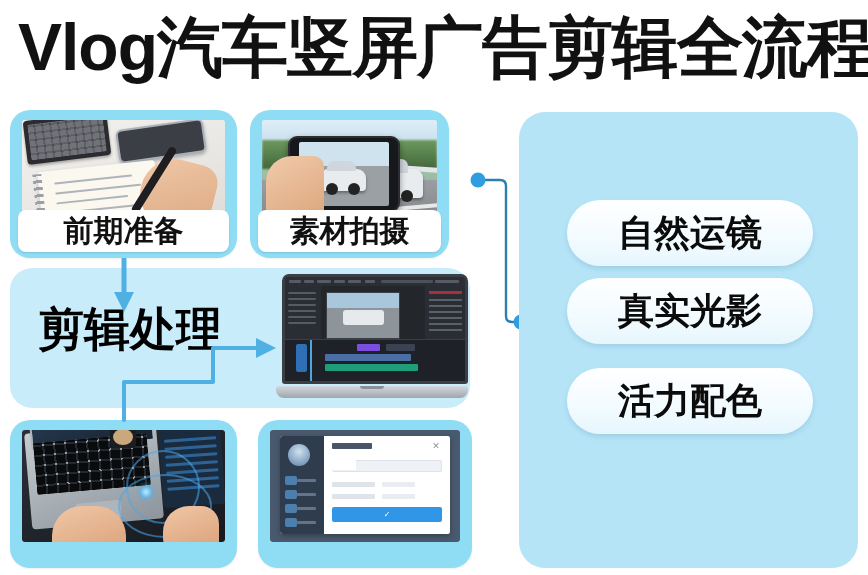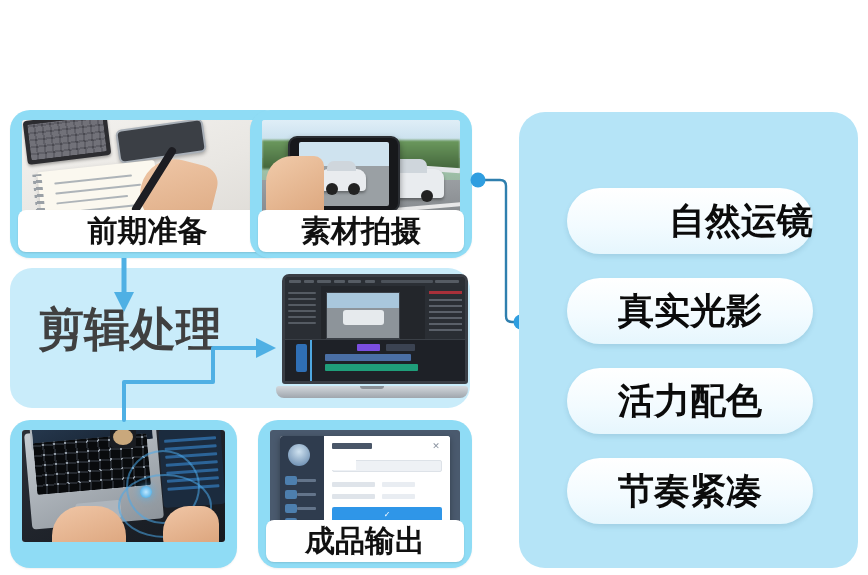--- a/index.html
+++ b/index.html
@@ -39,21 +39,21 @@
     letter-spacing:0px;white-space:nowrap;
   }
 
   
   .editpanel{
     position:absolute;left:10px;top:268px;right:0;
     width:460px;height:140px;background:#c9ecfa;border-radius:22px;
   }
   .edit-title{
     position:absolute;left:28px;top:38px;
-    font-size:46px;font-weight:bold;color:#404040;line-height:1;white-space:nowrap;
+    font-size:46px;font-weight:bold;color:#000000;line-height:1;white-space:nowrap;
   }
 
   
   .rightpanel{
     position:absolute;left:519px;top:112px;width:339px;height:456px;
     background:#b5e4f7;border-radius:26px;
   }
   .right-title{
     position:absolute;left:0;right:0;top:20px;text-align:center;
     font-size:34px;font-weight:bold;color:#111;line-height:1;white-space:nowrap;
@@ -183,42 +183,43 @@
   .p4 .rw{position:absolute;left:6%;height:5px;background:#dfe4ea;border-radius:1px;}
   .p4 .btn{position:absolute;left:6%;right:6%;bottom:12%;height:15px;background:#2f96e8;border-radius:2px;
            display:flex;align-items:center;justify-content:center;}
   .p4 .btn s{color:#fff;font-size:8px;text-decoration:none;font-weight:bold;}
 </style>
 </head>
 <body>
 
 <div class="stage">
 
-
-  <div class="card" style="left:10px;top:110px;width:227px;height:148px;padding-left:48px;">
+  <div class="title">Vlog汽车竖屏广告剪辑全流程</div>
+
+  <div class="card" style="left:10px;top:110px;width:227px;height:148px;">
     <div class="photo">
       <div class="art p1">
         <div class="kbd"></div>
         <div class="phone"></div>
         <div class="note">
           <div class="ln" style="top:12px;width:78px;"></div>
           <div class="ln" style="top:22px;width:86px;"></div>
           <div class="ln" style="top:32px;width:72px;"></div>
           <div class="ln" style="top:42px;width:80px;"></div>
         </div>
         <div class="hand"></div>
         <div class="pen"></div>
       </div>
     </div>
     <div class="labelbox">
       <span>前期准备</span>
     </div>
   </div>
 
-  <div class="card" style="left:250px;top:110px;width:222px;height:148px;text-decoration:underline;">
+  <div class="card" style="left:250px;top:110px;width:199px;height:148px;text-decoration:underline;">
     <div class="photo">
       <div class="art p2">
         <div class="sky"></div>
         <div class="trees"></div>
         <div class="road"></div>
         <div class="lane"></div>
         <div class="rail"></div>
         <div class="car" style="left:52%;top:44%;width:40%;height:26%;">
           <div class="w" style="left:14%;"></div>
             <div class="w" style="right:14%;"></div>
@@ -339,23 +340,20 @@
             <div class="rw" style="top:46px;left:46%;width:26%;background:#e9edf2;"></div>
             <div class="rw" style="top:58px;width:34%;"></div>
             <div class="rw" style="top:58px;left:46%;width:26%;background:#e9edf2;"></div>
             <div class="btn">
                 <s>✓</s>
               </div>
           </div>
         </div>
       </div>
     </div>
-    <div class="labelbox">
-      <span>成品输出</span>
-    </div>
   </div>
 
   <svg class="conn" viewBox="0 0 868 575">
 
     <g>
       <line x1="124" y1="258" x2="124" y2="296" stroke="#4fb0e4" stroke-width="5"></line>
       <polygon points="124,312 114,292 134,292" fill="#4fb0e4"></polygon>
     </g>
 
     <g fill="none" stroke="#4fb0e4" stroke-width="4">
@@ -364,27 +362,24 @@
     <polygon points="276,348 256,338 256,358" fill="#4fb0e4"></polygon>
 
     <g fill="none" stroke="#2f7fae" stroke-width="2.4">
       <path d="M479 180 L500 180 Q506 180 506 186 L506 316 Q506 322 512 322 L520 322" stroke-linecap="round"></path>
     </g>
     <circle cx="478" cy="180" r="7.5" fill="#2f9ee0"></circle>
     <circle cx="521" cy="322" r="7.5" fill="#2f9ee0"></circle>
   </svg>
 
   <div class="rightpanel">
-    <div class="pill" style="top:76px;justify-content:flex-end;">
+    <div class="pill" style="top:88px;">
       <span>自然运镜</span>
     </div>
     <div class="pill" style="top:166px;">
       <span>真实光影</span>
     </div>
     <div class="pill" style="top:256px;">
       <span>活力配色</span>
     </div>
-    <div class="pill" style="top:346px;">
-      <span>节奏紧凑</span>
-    </div>
   </div>
 
 </div>
 
 </body></html>

